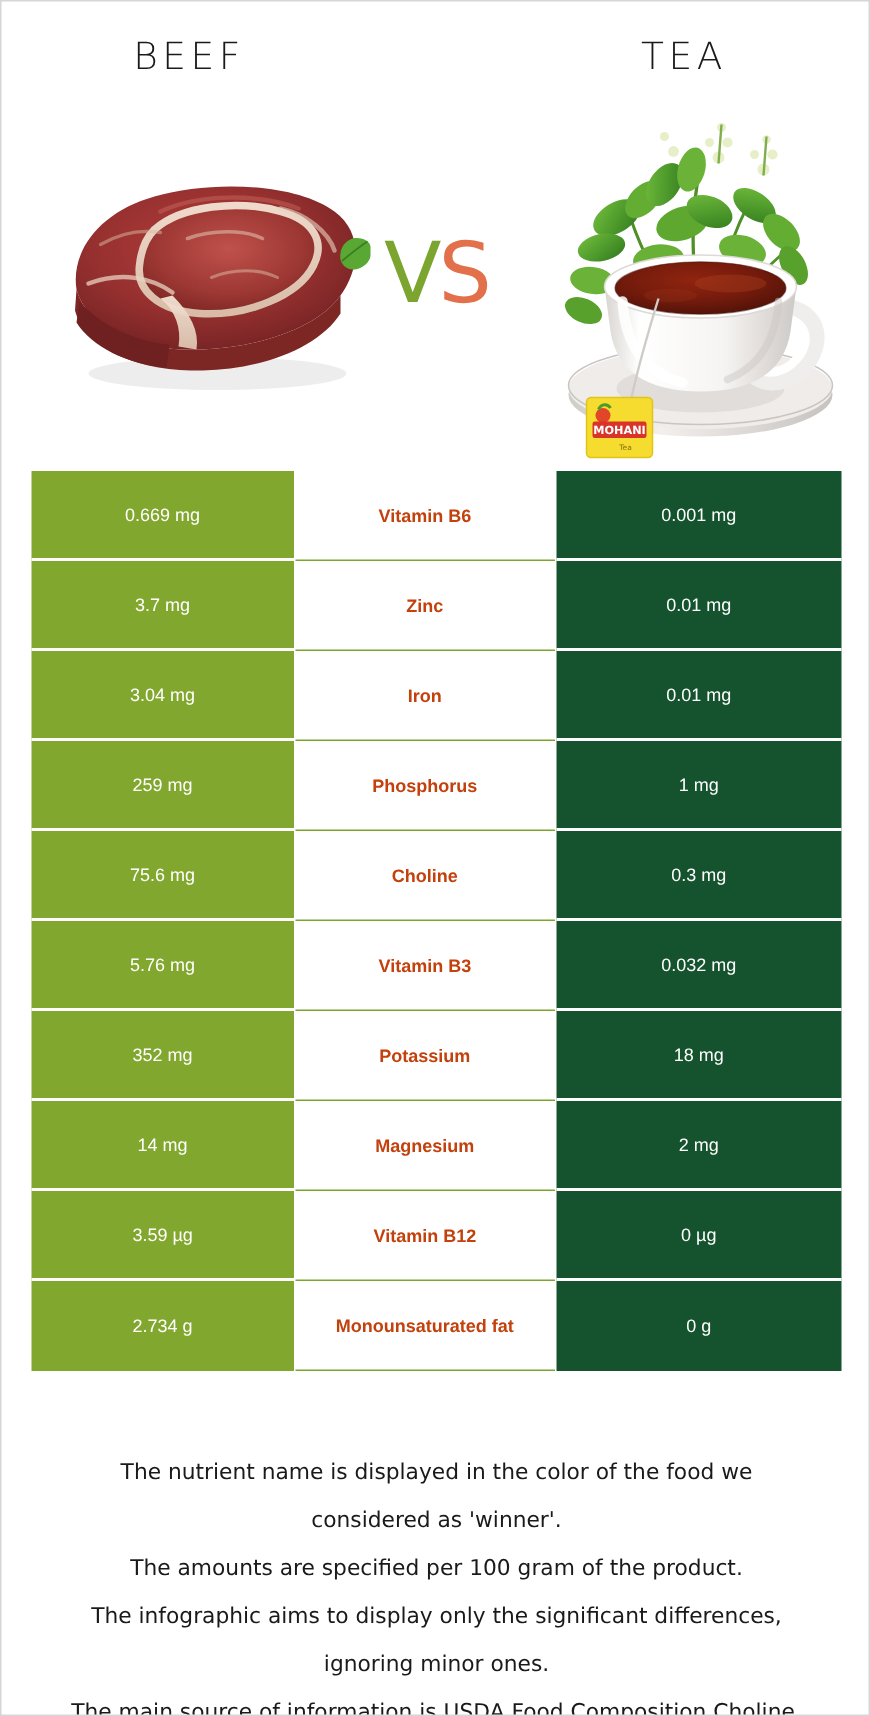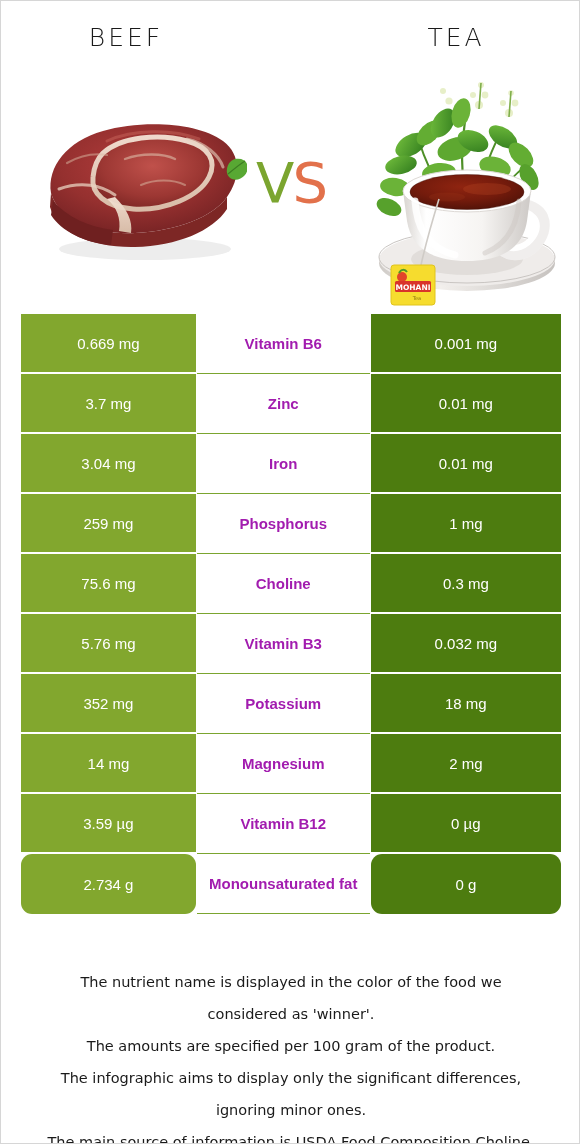--- a/index.html
+++ b/index.html
@@ -87,47 +87,46 @@
   }
   .row {
     display: flex;
     height: 60px;
     width: 540px;
   }
   .cell {
     display: flex;
     align-items: center;
     justify-content: center;
-    font-size: 15px;
+    font-size: 12px;
     box-sizing: border-box;
   }
   .cell.left {
     width: 180px;
     background: #82a72e;
     color: #ffffff;
     border-bottom: 2px solid #ffffff;
   }
   .cell.mid {
     width: 178px;
     background: #ffffff;
-    color: #a21caf;
+    color: #c2410c;
     font-weight: bold;
     border-bottom: 1px solid #7ba52f;
     margin: 0 1px;
   }
   .cell.right {
     width: 196px;
-    background: #4d7c0f;
+    background: #14532d;
     color: #ffffff;
     border-bottom: 2px solid #ffffff;
   }
   .row:last-child .cell.left,
   .row:last-child .cell.right {
     border-bottom: none;
-    border-radius: 11px;
   }
 
   
   .footer {
     position: absolute;
     left: 40px;
     top: 965px;
     width: 500px;
     text-align: center;
     font-family: "DejaVu Sans", sans-serif;

